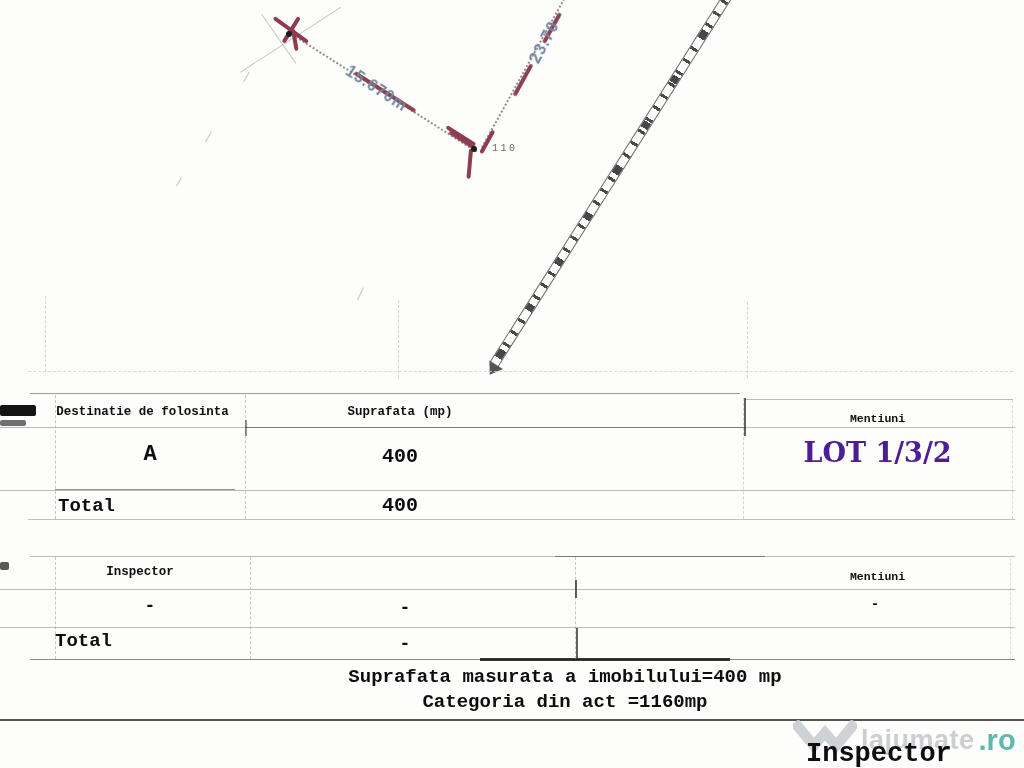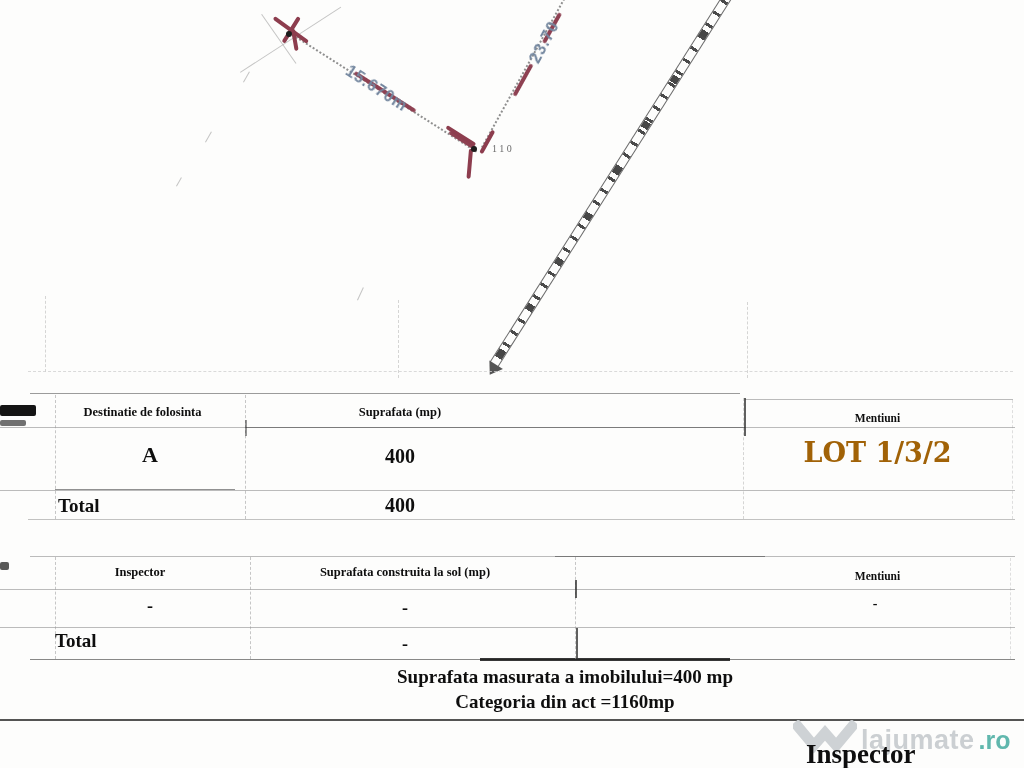--- a/index.html
+++ b/index.html
@@ -1,21 +1,21 @@
 <!DOCTYPE html>
 <html><head>
 <meta charset="utf-8">
 <style>
   html,body{margin:0;padding:0;}
   #page{
     position:relative;width:1024px;height:768px;overflow:hidden;
     background:#fdfdfc;font-family:"Liberation Sans",sans-serif;
   }
   .abs{position:absolute;}
-  .t{font-family:Liberation Serif, serif;font-weight:700;color:#0e0e0e;white-space:nowrap;}
+  .t{font-family:Liberation Mono, monospace;font-weight:700;color:#0e0e0e;white-space:nowrap;}
   .ctr{text-align:center;}
   .b1{filter:blur(.3px);}
   .b2{filter:blur(.4px);}
   
   .hline{position:absolute;height:0;border-top:1px solid #7a7a7a;opacity:.5;}
   .vdash{position:absolute;width:0;border-left:1px dashed #9a9a9a;opacity:.55;}
   .tick{position:absolute;width:2px;background:#2b2b2b;opacity:.75;}
   .smudge{position:absolute;background:#141414;border-radius:2px;filter:blur(.5px);}
   
   .dotline{position:absolute;height:0;border-top:2px dotted #8f8f8f;transform-origin:0 0;}
@@ -31,21 +31,21 @@
     background:
       repeating-linear-gradient(90deg,transparent 0 11px,#4a4a4a 11px 14px),
       repeating-linear-gradient(90deg,transparent 0 47px,rgba(25,25,25,.8) 47px 54px);
   }
   .rail::after{
     content:"";position:absolute;right:-11px;top:-6px;
     border-left:12px solid #555;border-top:8px solid transparent;border-bottom:8px solid transparent;
   }
   .wm{display:flex;align-items:center;gap:4px;opacity:.95;}
   .wm-text{font-weight:700;font-size:27px;color:#c9cdd0;letter-spacing:.5px;}
-  .wm-tld{font-weight:700;font-size:25px;color:#58b4a9;}
+  .wm-tld{font-weight:700;font-size:29px;color:#58b4a9;}
 </style>
 </head>
 <body>
 
 <div id="page">
 
   <div class="dotline" style="left:293px;top:34px;width:218px;transform:rotate(32.4deg);"></div>
 
   <div class="dotline" style="left:481px;top:147px;width:182px;transform:rotate(-61deg);"></div>
 
@@ -99,21 +99,21 @@
 
   <div class="smudge" style="left:0;top:405px;width:36px;height:11px;"></div>
   <div class="smudge" style="left:0;top:420px;width:26px;height:6px;opacity:.6;"></div>
 
   <div class="abs t ctr b2" style="left:40px;top:405px;width:205px;font-size:12.5px;">Destinatie de folosinta</div>
   <div class="abs t ctr b2" style="left:300px;top:405px;width:200px;font-size:12.5px;">Suprafata (mp)</div>
   <div class="abs t ctr b2" style="left:780px;top:412px;width:195px;font-size:11.5px;">Mentiuni</div>
 
   <div class="abs t ctr b1" style="left:90px;top:442px;width:120px;font-size:22px;">A</div>
   <div class="abs t ctr b1" style="left:340px;top:445px;width:120px;font-size:20px;">400</div>
-  <div class="abs ctr" style="left:765px;top:437px;width:225px;font-size:27px;font-weight:700;color:#a16207;font-family:'DejaVu Serif',serif;filter:blur(.25px);">LOT 1/3/2</div>
+  <div class="abs ctr" style="left:765px;top:437px;width:225px;font-size:27px;font-weight:700;color:#4c1d95;font-family:'DejaVu Serif',serif;filter:blur(.25px);">LOT 1/3/2</div>
 
   <div class="abs t b1" style="left:58px;top:495px;font-size:19px;">Total</div>
   <div class="abs t ctr b1" style="left:340px;top:494px;width:120px;font-size:20px;">400</div>
 
 
   <div class="hline" style="left:30px;top:556px;width:985px;"></div>
   <div class="hline" style="left:555px;top:556px;width:210px;border-top-color:#4d4d4d;opacity:.6;"></div>
   <div class="hline" style="left:0;top:589px;width:1015px;"></div>
   <div class="hline" style="left:0;top:627px;width:1015px;"></div>
   <div class="hline" style="left:30px;top:659px;width:985px;border-top:1.5px solid #555;opacity:.7;"></div>
@@ -121,21 +121,20 @@
 
   <div class="vdash" style="left:55px;top:557px;height:102px;"></div>
   <div class="vdash" style="left:250px;top:557px;height:102px;"></div>
   <div class="vdash" style="left:575px;top:557px;height:102px;"></div>
   <div class="vdash" style="left:1010px;top:558px;height:101px;opacity:.3;"></div>
   <div class="tick" style="left:575px;top:580px;height:18px;"></div>
   <div class="tick" style="left:576px;top:628px;height:30px;"></div>
   <div class="smudge" style="left:0;top:562px;width:9px;height:8px;opacity:.7;"></div>
 
   <div class="abs t ctr b2" style="left:45px;top:565px;width:190px;font-size:12.5px;">Inspector</div>
-  <div class="abs t ctr b2" style="left:255px;top:565px;width:300px;font-size:12.5px;">Suprafata construita la sol (mp)</div>
   <div class="abs t ctr b2" style="left:780px;top:570px;width:195px;font-size:11.5px;">Mentiuni</div>
 
   <div class="abs t ctr b1" style="left:90px;top:596px;width:120px;font-size:18px;">-</div>
   <div class="abs t ctr b1" style="left:345px;top:598px;width:120px;font-size:18px;">-</div>
   <div class="abs t ctr b1" style="left:815px;top:596px;width:120px;font-size:14px;">-</div>
 
   <div class="abs t b1" style="left:55px;top:630px;font-size:19px;">Total</div>
   <div class="abs t ctr b1" style="left:345px;top:634px;width:120px;font-size:18px;">-</div>
 
   <div class="abs t ctr b2" style="left:280px;top:666px;width:570px;font-size:19px;">Suprafata masurata a imobilului=400 mp</div>

